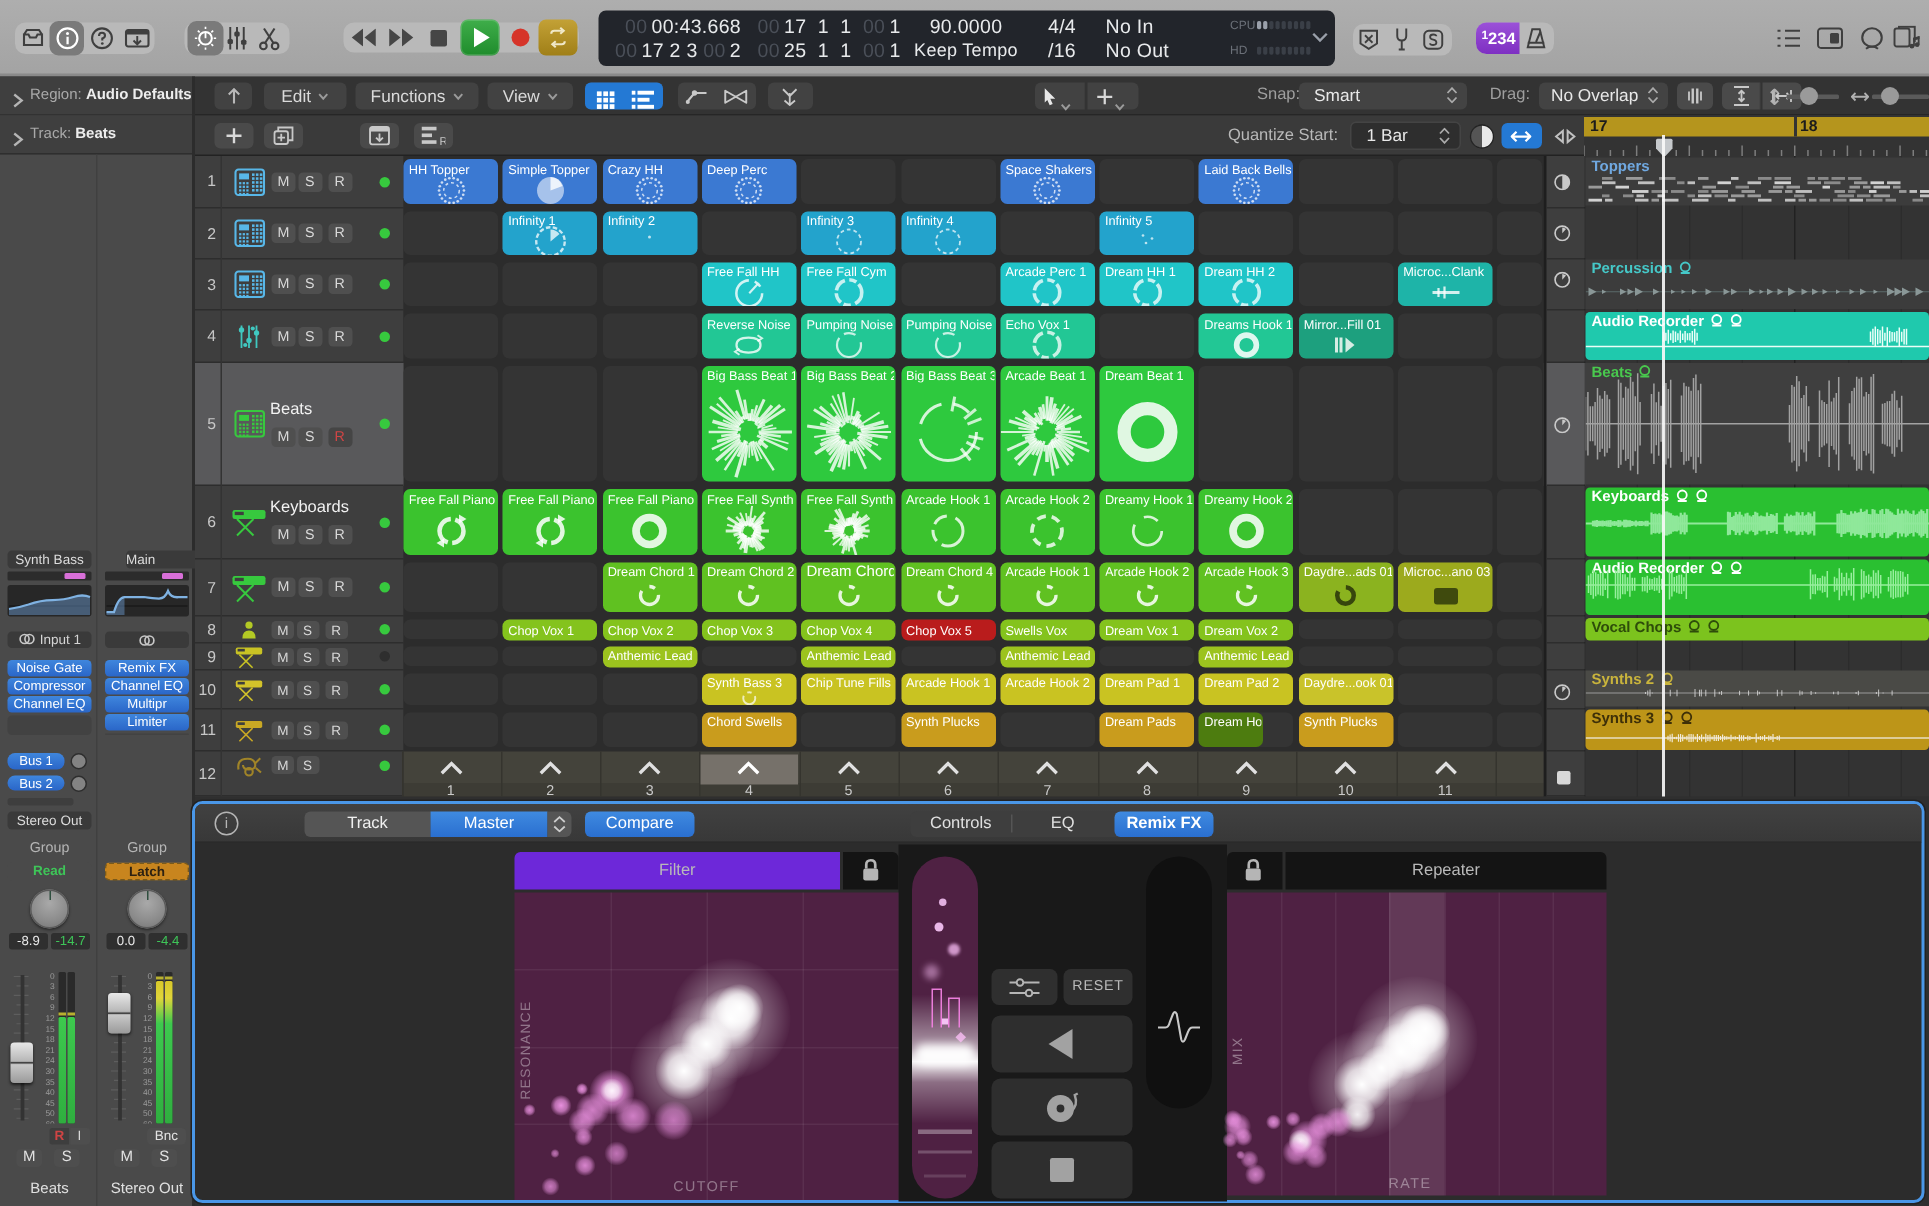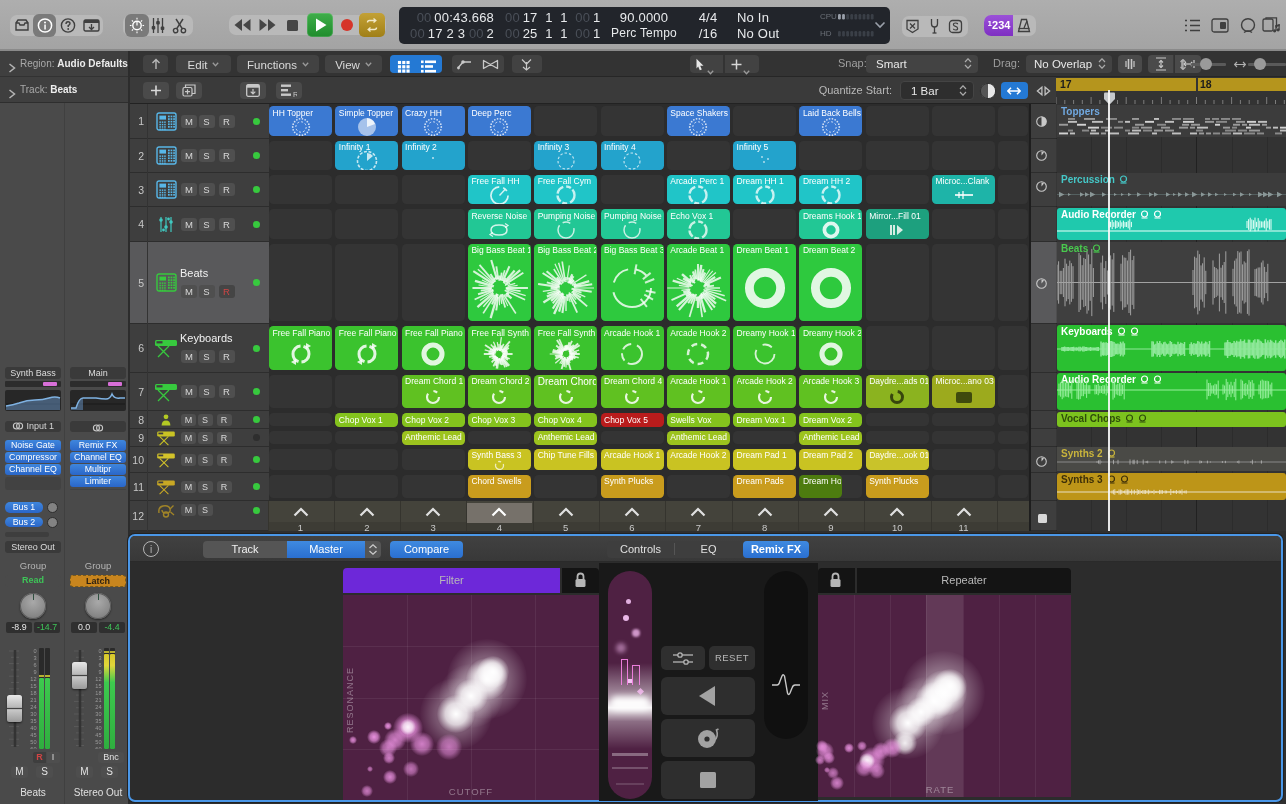--- a/index.html
+++ b/index.html
@@ -92,21 +92,21 @@
         <path d="M9.5 1.5 L11.8 3.5 L9.5 5.5"></path>
         <path d="M6.5 10.5 L4.2 12.5 L6.5 14.5"></path>
       </g>
     </svg>
     <div style="position:absolute;left:399px;top:7px;width:491px;height:37px;background:#22252b;border-radius:5px;"></div>
     <div class="lbl" style="position:absolute;left:399px;top:10px;width:95px;height:16px;color:#e8eaec;font-size:13px;text-align:right;font-weight:normal;letter-spacing:0.2px;"><span style="color:#4a4f58">00</span> 00:43.668</div>
     <div class="lbl" style="position:absolute;left:399px;top:26px;width:95px;height:16px;color:#e8eaec;font-size:13px;text-align:right;font-weight:normal;letter-spacing:0.2px;"><span style="color:#4a4f58">00</span> 17&nbsp;2&nbsp;3&nbsp;<span style="color:#4a4f58">00</span> 2</div>
     <div class="lbl" style="position:absolute;left:505px;top:10px;width:100px;height:16px;color:#e8eaec;font-size:13px;text-align:left;font-weight:normal;letter-spacing:0.2px;"><span style="color:#4a4f58">00</span> 17&nbsp;&nbsp;1&nbsp;&nbsp;1&nbsp;&nbsp;<span style="color:#4a4f58">00</span> 1</div>
     <div class="lbl" style="position:absolute;left:505px;top:26px;width:100px;height:16px;color:#e8eaec;font-size:13px;text-align:left;font-weight:normal;letter-spacing:0.2px;"><span style="color:#4a4f58">00</span> 25&nbsp;&nbsp;1&nbsp;&nbsp;1&nbsp;&nbsp;<span style="color:#4a4f58">00</span> 1</div>
     <div class="lbl" style="position:absolute;left:600px;top:10px;width:88px;height:16px;color:#e8eaec;font-size:13px;text-align:center;font-weight:normal;letter-spacing:0.2px;">90.0000</div>
-    <div class="lbl" style="position:absolute;left:600px;top:26px;width:88px;height:16px;color:#e8eaec;font-size:12px;text-align:center;font-weight:normal;letter-spacing:0.2px;">Perc Tempo</div>
+    <div class="lbl" style="position:absolute;left:600px;top:26px;width:88px;height:16px;color:#e8eaec;font-size:12px;text-align:center;font-weight:normal;letter-spacing:0.2px;">Keep Tempo</div>
     <div class="lbl" style="position:absolute;left:688px;top:10px;width:40px;height:16px;color:#e8eaec;font-size:13px;text-align:center;font-weight:normal;letter-spacing:0.2px;">4/4</div>
     <div class="lbl" style="position:absolute;left:688px;top:26px;width:40px;height:16px;color:#e8eaec;font-size:13px;text-align:center;font-weight:normal;letter-spacing:0.2px;">/16</div>
     <div class="lbl" style="position:absolute;left:737px;top:10px;width:60px;height:16px;color:#e8eaec;font-size:13px;text-align:left;font-weight:normal;letter-spacing:0.2px;">No In</div>
     <div class="lbl" style="position:absolute;left:737px;top:26px;width:60px;height:16px;color:#e8eaec;font-size:13px;text-align:left;font-weight:normal;letter-spacing:0.2px;">No Out</div>
     <div style="position:absolute;left:820px;top:12px;width:20px;height:10px;color:#6b7078;font-size:8px;">CPU</div>
     <div style="position:absolute;left:820px;top:29px;width:20px;height:10px;color:#6b7078;font-size:8px;">HD</div>
     <svg style="position:absolute;left:838px;top:14px;width:38px;height:6px;" viewBox="0 0 38 6">
       <rect x="0.0" y="0" width="2.8" height="5.5" rx="1.2" fill="#9aa0aa"></rect>
       <rect x="4.1" y="0" width="2.8" height="5.5" rx="1.2" fill="#9aa0aa"></rect>
       <rect x="8.2" y="0" width="2.8" height="5.5" rx="1.2" fill="#3a3f47"></rect>
@@ -268,21 +268,21 @@
     <div style="position:absolute;left:39px;top:678.3px;width:5px;height:70.70000000000005px;background:linear-gradient(#3dc94e,#2fae3f);border-radius:1px;"></div>
     <div style="position:absolute;left:39px;top:675.3px;width:5px;height:1.5px;background:#b8b030;"></div>
     <div style="position:absolute;left:45px;top:648px;width:5px;height:101px;background:#2a2a2a;border-radius:1px;"></div>
     <div style="position:absolute;left:45px;top:678.3px;width:5px;height:70.70000000000005px;background:linear-gradient(#3dc94e,#2fae3f);border-radius:1px;"></div>
     <div style="position:absolute;left:45px;top:675.3px;width:5px;height:1.5px;background:#b8b030;"></div>
     <div style="position:absolute;left:33px;top:752px;width:13px;height:11px;background:#3e3e3e;border-radius:2px 0 0 2px;color:#cf4444;font-weight:bold;font-size:9px;text-align:center;line-height:11px;">R</div>
     <div style="position:absolute;left:46.5px;top:752px;width:13px;height:11px;background:#4e4e4e;border-radius:0 2px 2px 0;color:#d8d8d8;font-size:9px;text-align:center;line-height:11px;">I</div>
     <div style="position:absolute;left:11px;top:766px;width:17px;height:12px;background:#4e4e4e;border-radius:3px;color:#e2e2e2;font-size:10px;text-align:center;line-height:12px;">M</div>
     <div style="position:absolute;left:36px;top:766px;width:17px;height:12px;background:#4e4e4e;border-radius:3px;color:#e2e2e2;font-size:10px;text-align:center;line-height:12px;">S</div>
     <div class="lbl" style="position:absolute;left:2px;top:787px;width:62px;height:12px;color:#e0e0e0;font-size:10px;text-align:center;">Beats</div>
-    <div class="lbl" style="position:absolute;left:70px;top:367px;width:56px;height:12px;background:#3a3a3a;border-radius:3px;color:#dcdcdc;font-size:9px;text-align:center;line-height:12px;">Main</div>
+    <div class="lbl" style="position:absolute;left:84px;top:367px;width:56px;height:12px;background:#3a3a3a;border-radius:3px;color:#dcdcdc;font-size:9px;text-align:left;line-height:12px;">Main</div>
     <div style="position:absolute;left:70px;top:381px;width:56px;height:6px;background:#2c2c2c;border-radius:1px;"></div>
     <div style="position:absolute;left:108px;top:382px;width:14px;height:4px;background:#d86fd8;border-radius:1px;"></div>
     <div style="position:absolute;left:70px;top:390px;width:56px;height:21px;background:#272727;border-radius:2px;"><svg width="56" height="21" viewBox="0 0 56 21">
         <path d="M1 14 L55 14" stroke="#1a1a1a" stroke-width="1"></path>
         <path d="M1 18 L6 18 Q9 8 13 8 L13 20 L1 20 Z" fill="rgba(110,160,215,0.45)"></path>
         <path d="M1 18 L6 18 Q9 8 13 8 Q20 8 26 8 Q32 9 36 9 Q40 9 42 4 Q44 9 50 8 L55 8" stroke="#7fb2e2" stroke-width="1.5" fill="none"></path>
       </svg></div>
     <div style="position:absolute;left:70px;top:421px;width:56px;height:11px;background:#3a3a3a;border-radius:3px;text-align:center;line-height:9px;"><svg width="12" height="8" viewBox="0 0 12 8" style="vertical-align:-1px;">
         <circle cx="4.4" cy="4" r="3" fill="none" stroke="#c9c9c9" stroke-width="1.1"></circle>
         <circle cx="7.6" cy="4" r="3" fill="none" stroke="#c9c9c9" stroke-width="1.1"></circle>
@@ -1437,28 +1437,20 @@
       </div>
     </div>
     <div style="position:absolute;left:733.0999999999999px;top:243.5px;width:63px;height:77.5px;background:#2ec93e;border-radius:4.5px;position:absolute;overflow:hidden;">
       <div style="position:absolute;left:3.5px;top:1.5px;right:1px;color:#fff;font-size:8.5px;white-space:nowrap;overflow:hidden;">Dream Beat 1</div>
       <div style="position:absolute;left:0;right:0;top:12px;bottom:0;display:flex;align-items:center;justify-content:center;">
         <svg width="52" height="52" viewBox="0 0 52 52">
           <circle cx="26.0" cy="26.0" r="15.6" fill="none" stroke="rgba(255,255,255,0.85)" stroke-width="8.84"></circle>
         </svg>
       </div>
     </div>
-    <div style="position:absolute;left:799.4px;top:243.5px;width:63px;height:77.5px;background:#2ec93e;border-radius:4.5px;position:absolute;overflow:hidden;">
-      <div style="position:absolute;left:3.5px;top:1.5px;right:1px;color:#fff;font-size:8.5px;white-space:nowrap;overflow:hidden;">Dream Beat 2</div>
-      <div style="position:absolute;left:0;right:0;top:12px;bottom:0;display:flex;align-items:center;justify-content:center;">
-        <svg width="52" height="52" viewBox="0 0 52 52">
-          <circle cx="26.0" cy="26.0" r="15.6" fill="none" stroke="rgba(255,255,255,0.85)" stroke-width="8.84"></circle>
-        </svg>
-      </div>
-    </div>
     <div style="position:absolute;left:269.0px;top:326px;width:63px;height:43.5px;background:#3bc32e;border-radius:4.5px;position:absolute;overflow:hidden;">
       <div style="position:absolute;left:3.5px;top:1.5px;right:1px;color:#fff;font-size:8.5px;white-space:nowrap;overflow:hidden;">Free Fall Piano</div>
       <div style="position:absolute;left:0;right:0;top:12px;bottom:0;display:flex;align-items:center;justify-content:center;">
         <svg width="34" height="34" viewBox="0 0 34 34">
           <g fill="none" stroke="rgba(255,255,255,0.85)" stroke-width="3">
             <path d="M9 17 A8 8 0 0 1 25 17" stroke-dasharray="12 3"></path>
             <path d="M25 17 A8 8 0 0 1 9 17" stroke-dasharray="12 3"></path>
           </g>
           <path d="M22 6 L27 9 L22 12" fill="rgba(255,255,255,0.85)"></path>
           <path d="M12 22 L7 25 L12 28" fill="rgba(255,255,255,0.85)"></path>

